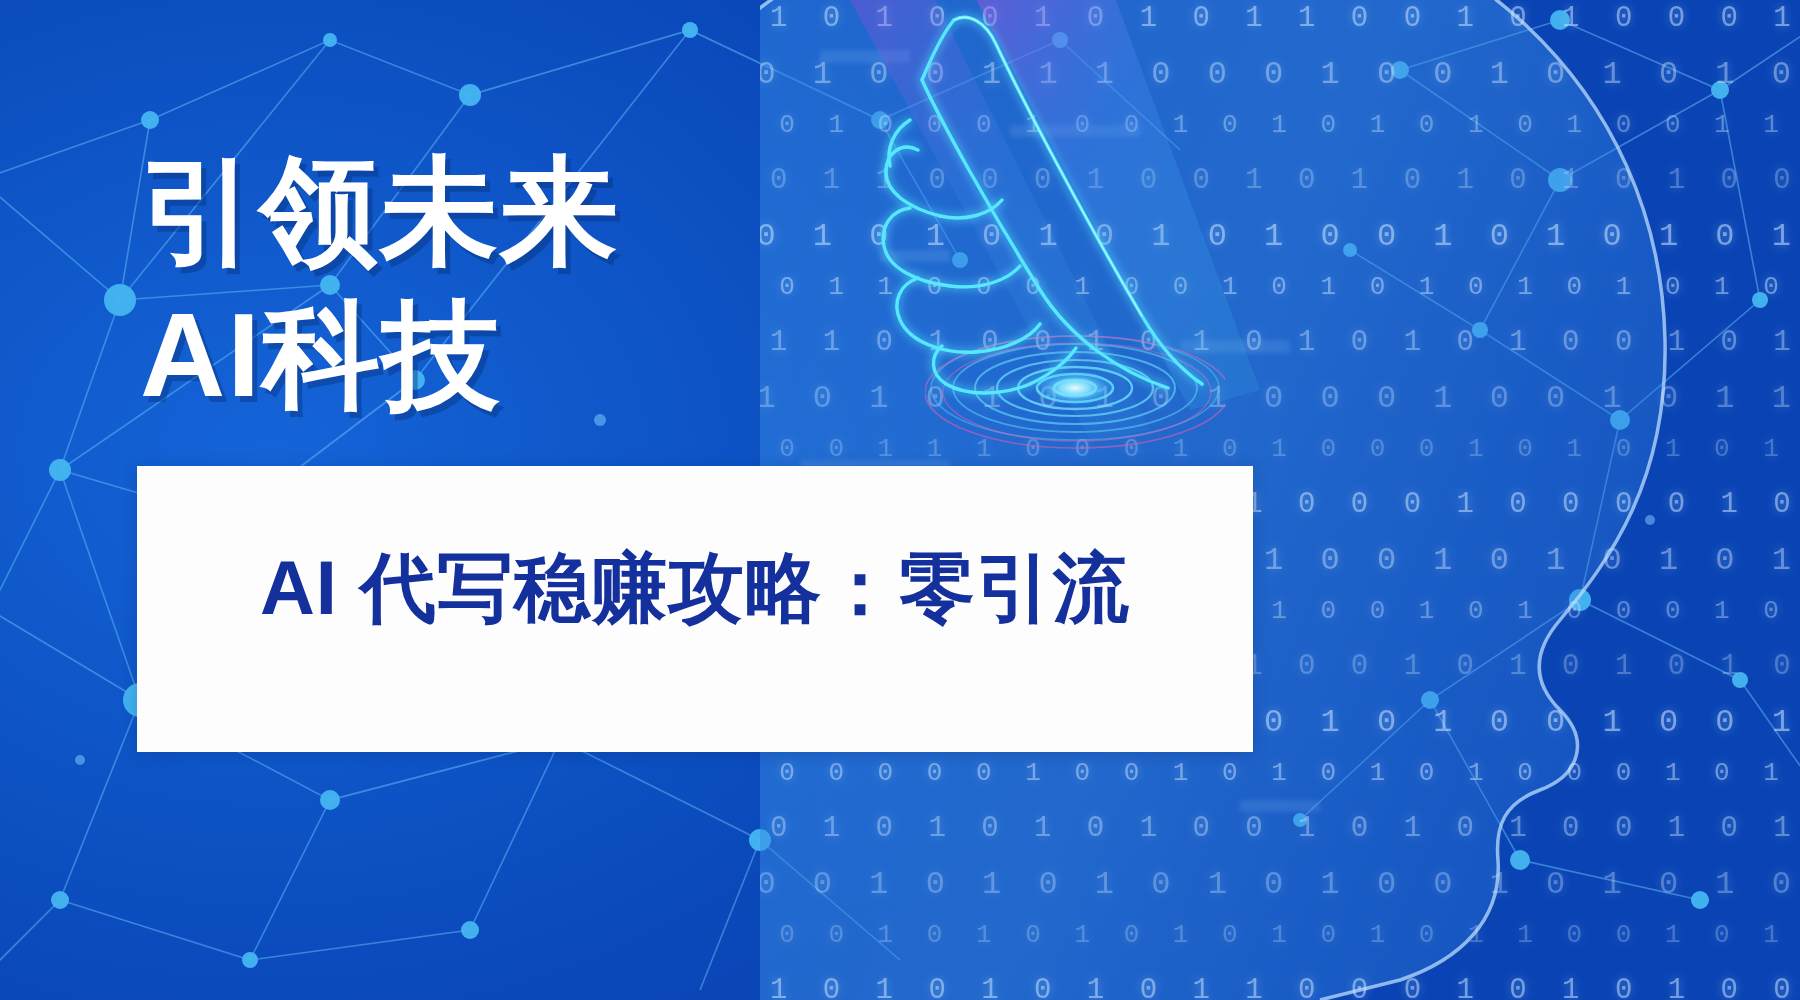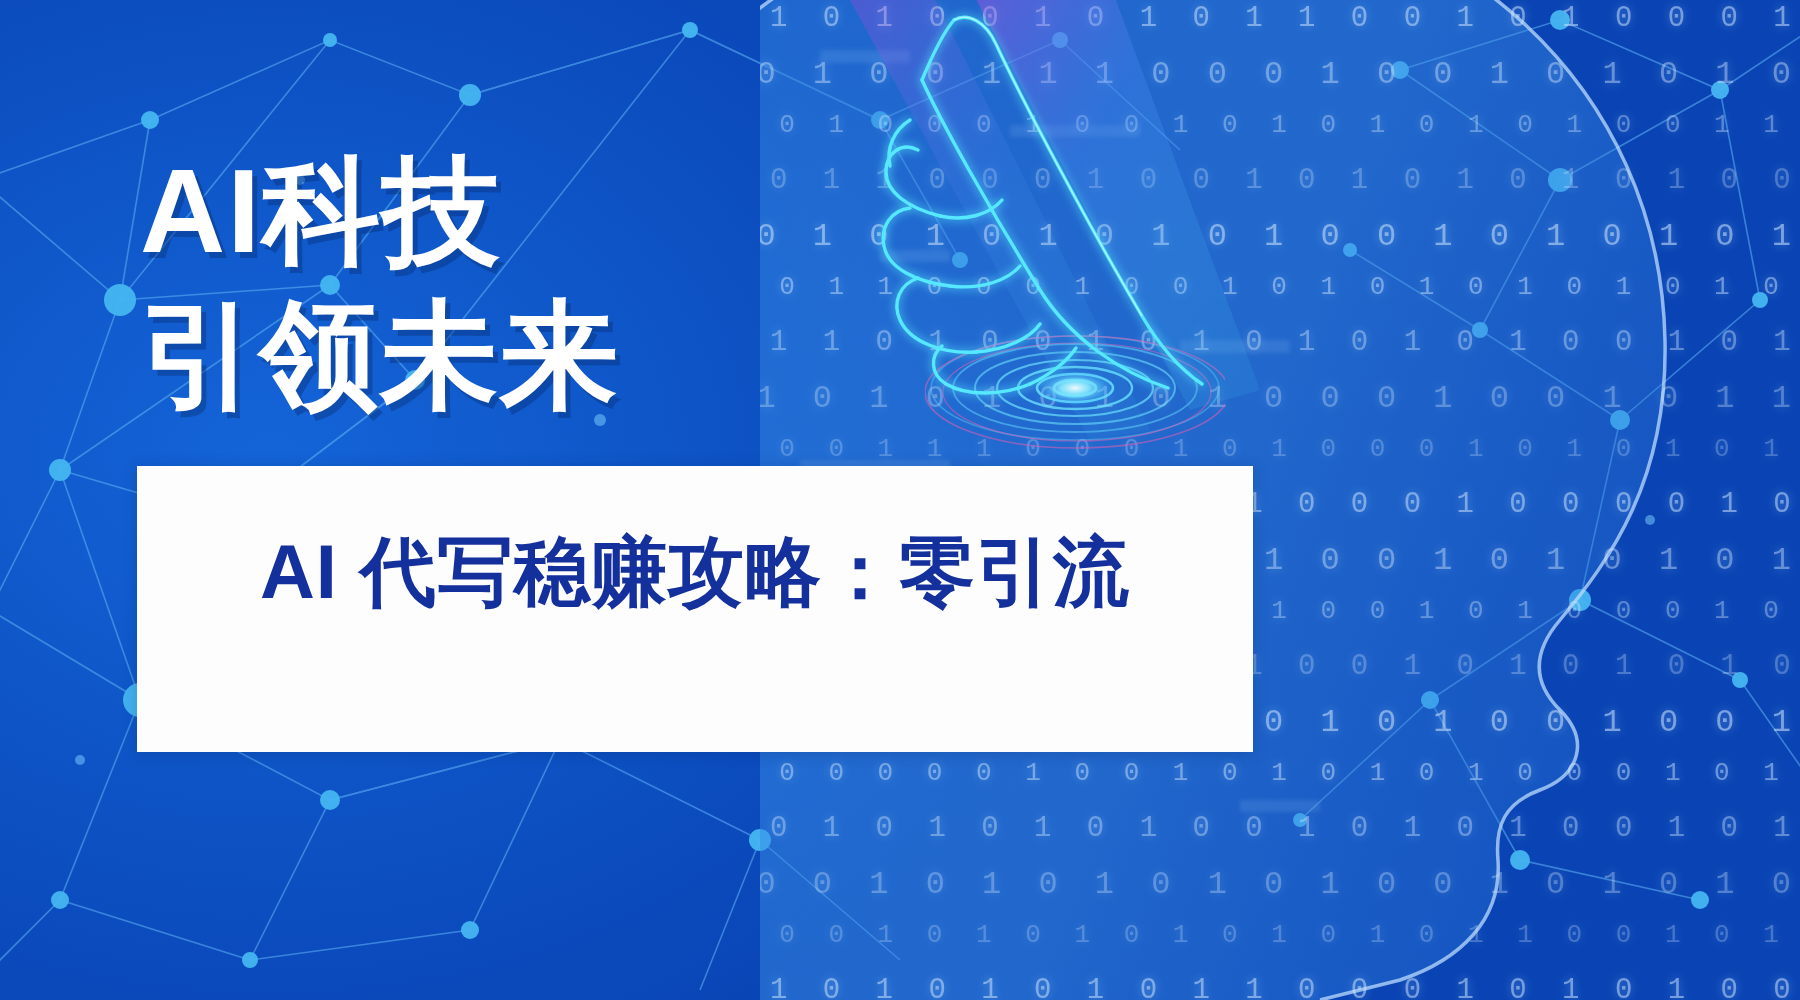--- a/index.html
+++ b/index.html
@@ -50,20 +50,21 @@
   
   #card{
     position:absolute;left:137px;top:466px;width:1116px;height:286px;
     background:#fdfdfd;
     box-shadow:0 2px 14px rgba(4,30,90,.22);
   }
   #card .cline{
     position:absolute;left:0;width:100%;text-align:center;
     color:#14309c;font-weight:700;font-size:76px;letter-spacing:1px;
     white-space:nowrap;
+    margin-top:16px;
   }
   #card .cline.l1{top:56px;}
   #card .cline.l2{top:160px;}
 </style>
 </head>
 <body>
 
 <div id="stage">
 
   <div class="layer">
@@ -269,21 +270,21 @@
       <path d="M240 424 C262 414, 278 400, 286 388"></path>
 
       <path d="M120 160 C104 170, 96 188, 100 206"></path>
     </g>
     <g fill="none" stroke="#ffffff" stroke-width="1.2" opacity="0.55">
       <path d="M164 60 C178 52, 196 62, 206 84 C232 140, 300 268, 352 356"></path>
     </g>
   </svg>
 
   <div id="title">
+    <span class="tline">引领未来</span>
     <span class="tline">AI科技</span>
-    <span class="tline">引领未来</span>
   </div>
 
   <div id="card">
     <div class="cline l1">AI 代写稳赚攻略：零引流</div>
   </div>
 
 </div>
 
 </body></html>

